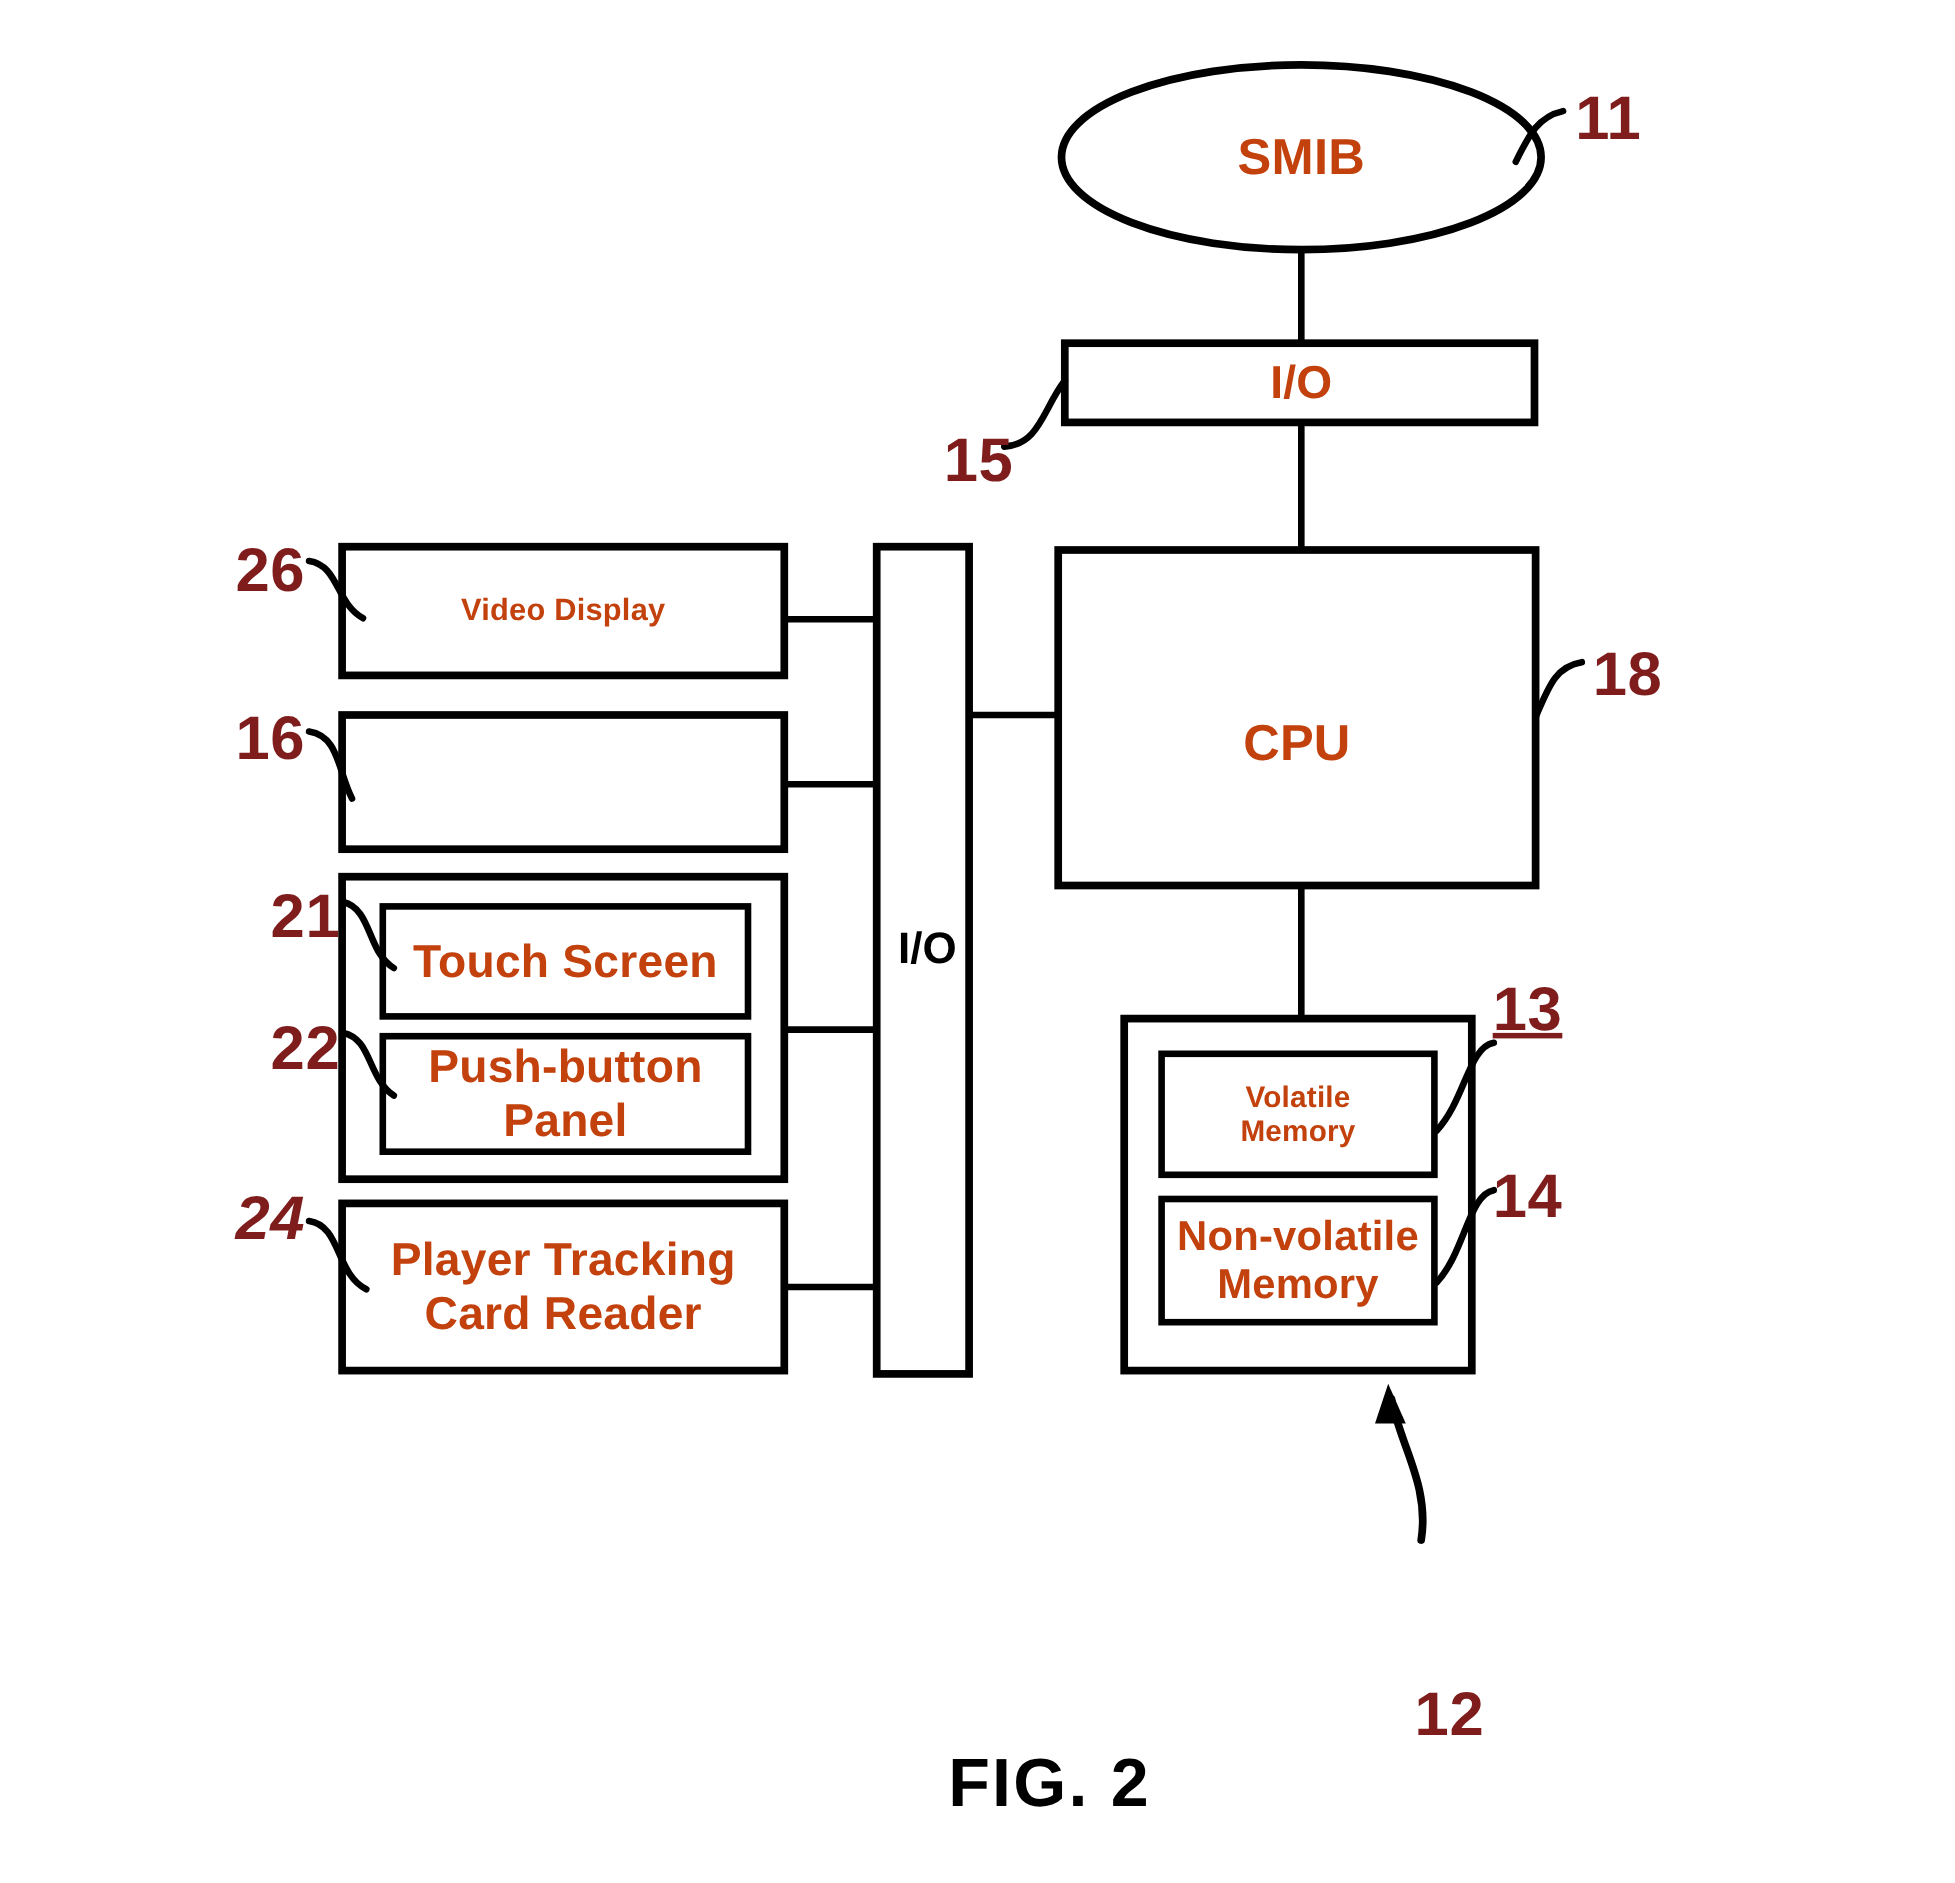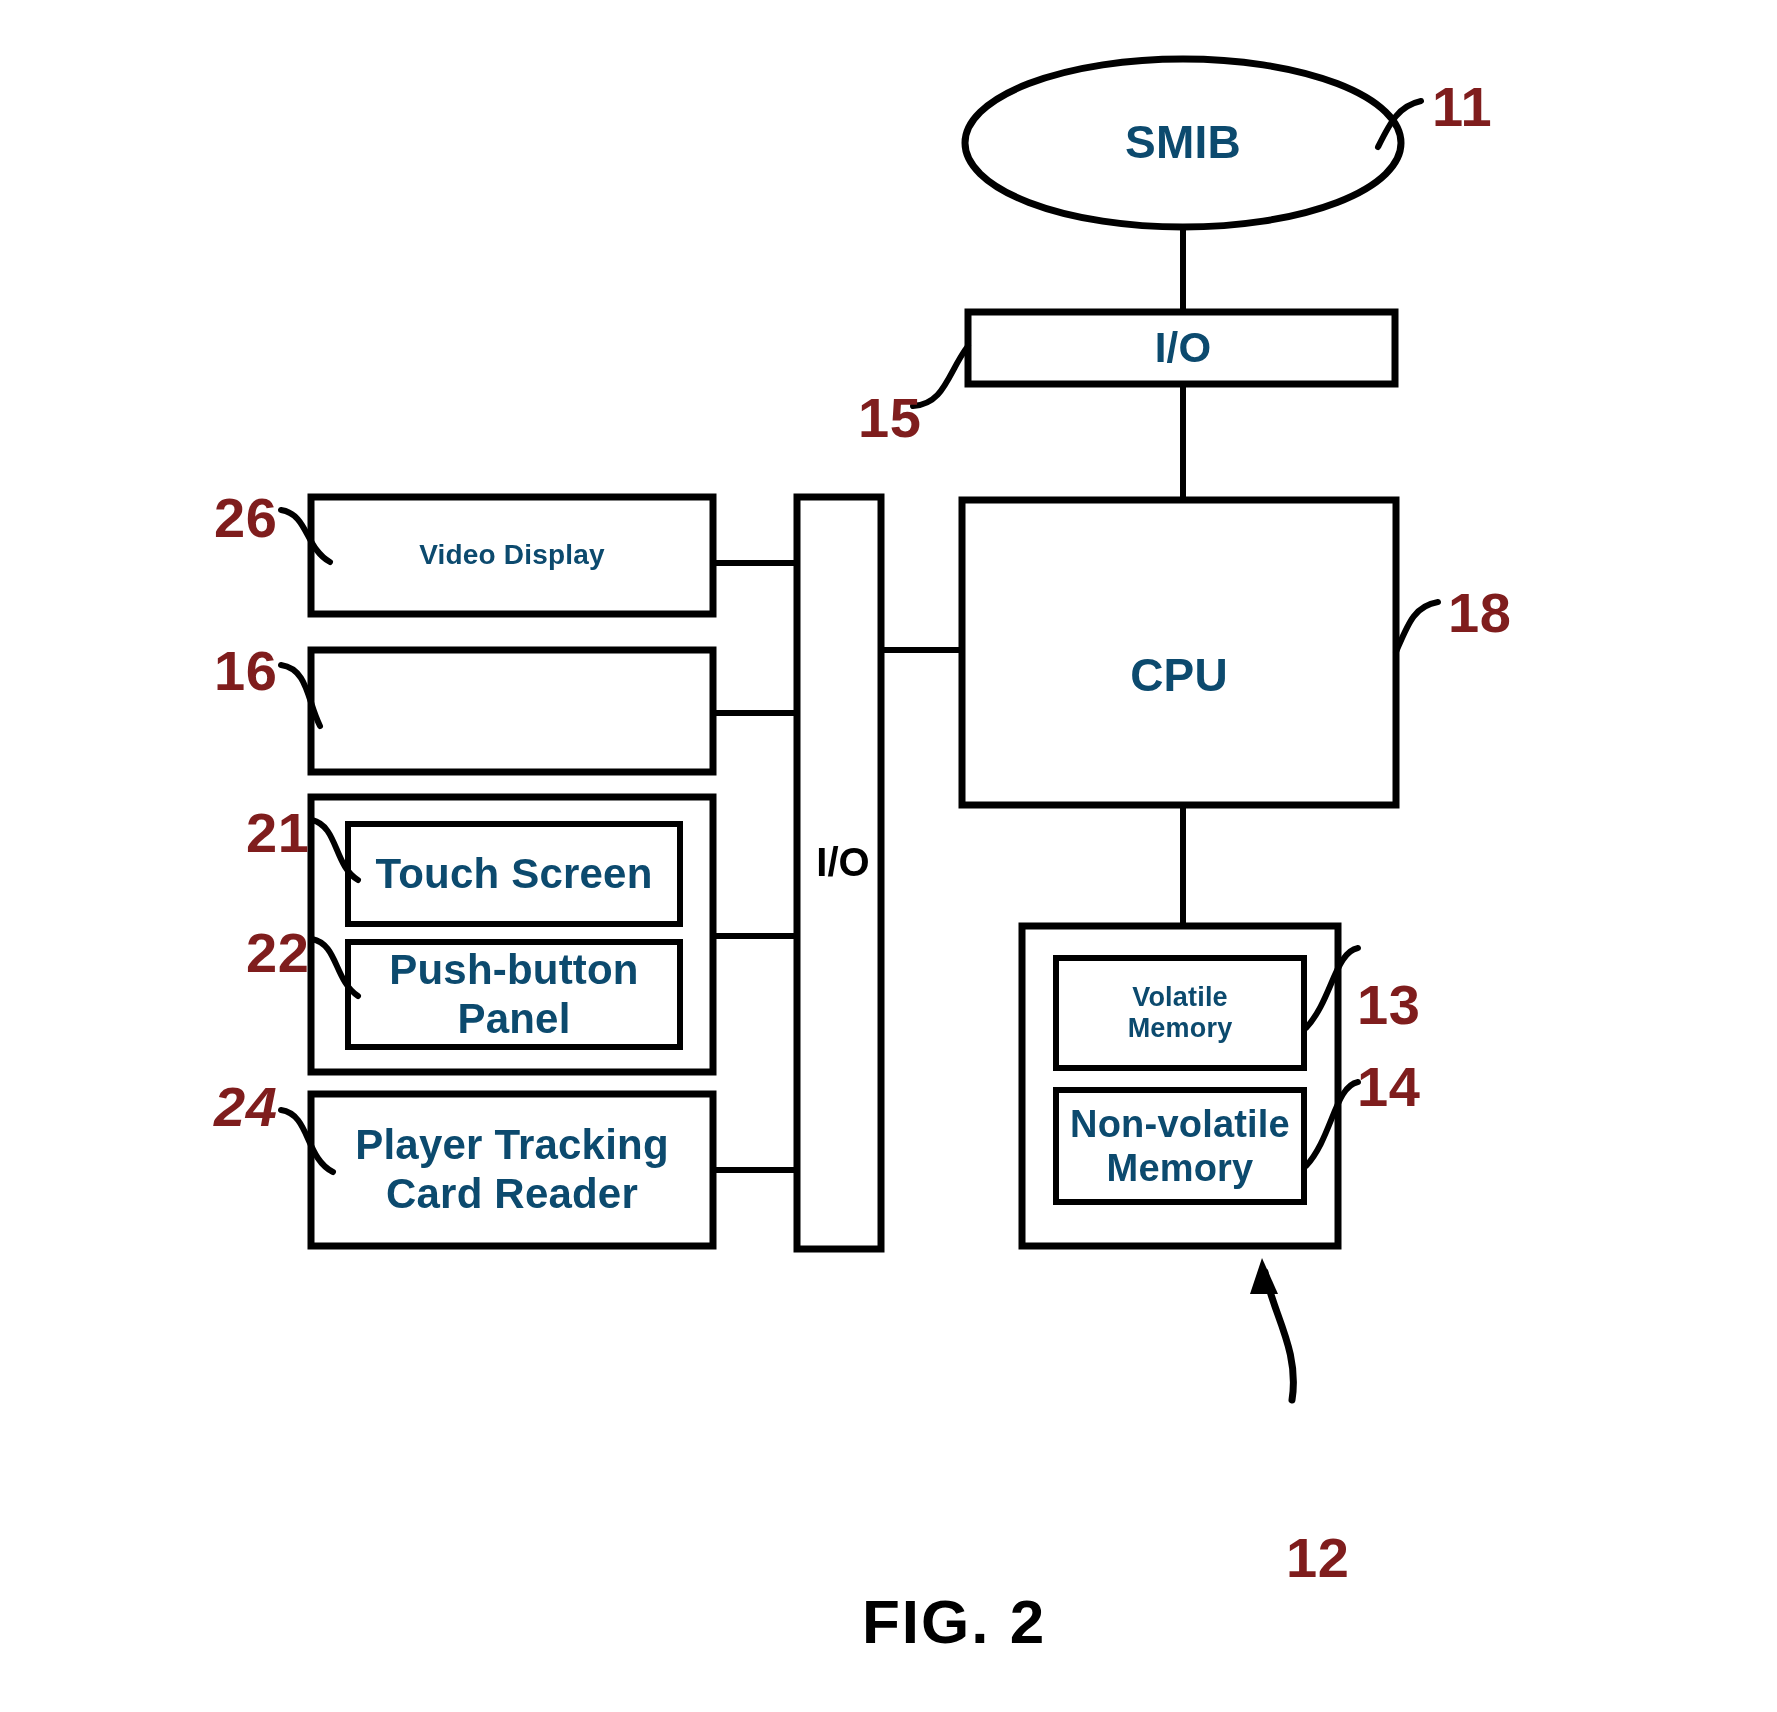--- a/index.html
+++ b/index.html
@@ -27,21 +27,21 @@
     height: 1712px;
   }
   .box-label {
     position: absolute;
     display: flex;
     align-items: center;
     justify-content: center;
     text-align: center;
     font-family: "Liberation Sans", sans-serif;
     font-weight: 700;
-    color: #0c4a6e;
+    color: #c2410c;
     line-height: 1.16;
     letter-spacing: 0.2px;
     white-space: pre-line;
     pointer-events: none;
   }
   .ref-num {
     position: absolute;
     font-family: "Liberation Sans", sans-serif;
     font-weight: 700;
     font-size: 56px;
@@ -151,21 +151,21 @@
 
   <div class="box-label" style="left:311px; top:1098px; width:402px; height:144px; font-size:42px;">Player Tracking
 Card Reader</div>
 
   <div class="ref-num" style="left:1432px; top:74px;">11</div>
 
   <div class="ref-num" style="left:858px; top:385px;">15</div>
 
   <div class="ref-num" style="left:1448px; top:580px;">18</div>
 
-  <div class="ref-num" style="left:1357px; top:972px;">13</div>
+  <div class="ref-num" style="left:1357px; top:884px;text-decoration:underline;">13</div>
 
   <div class="ref-num" style="left:1357px; top:1054px;">14</div>
 
   <div class="ref-num" style="left:1286px; top:1525px;">12</div>
 
   <div class="ref-num" style="left:214px; top:485px;">26</div>
 
   <div class="ref-num" style="left:214px; top:638px;">16</div>
 
   <div class="ref-num" style="left:246px; top:800px;">21</div>

